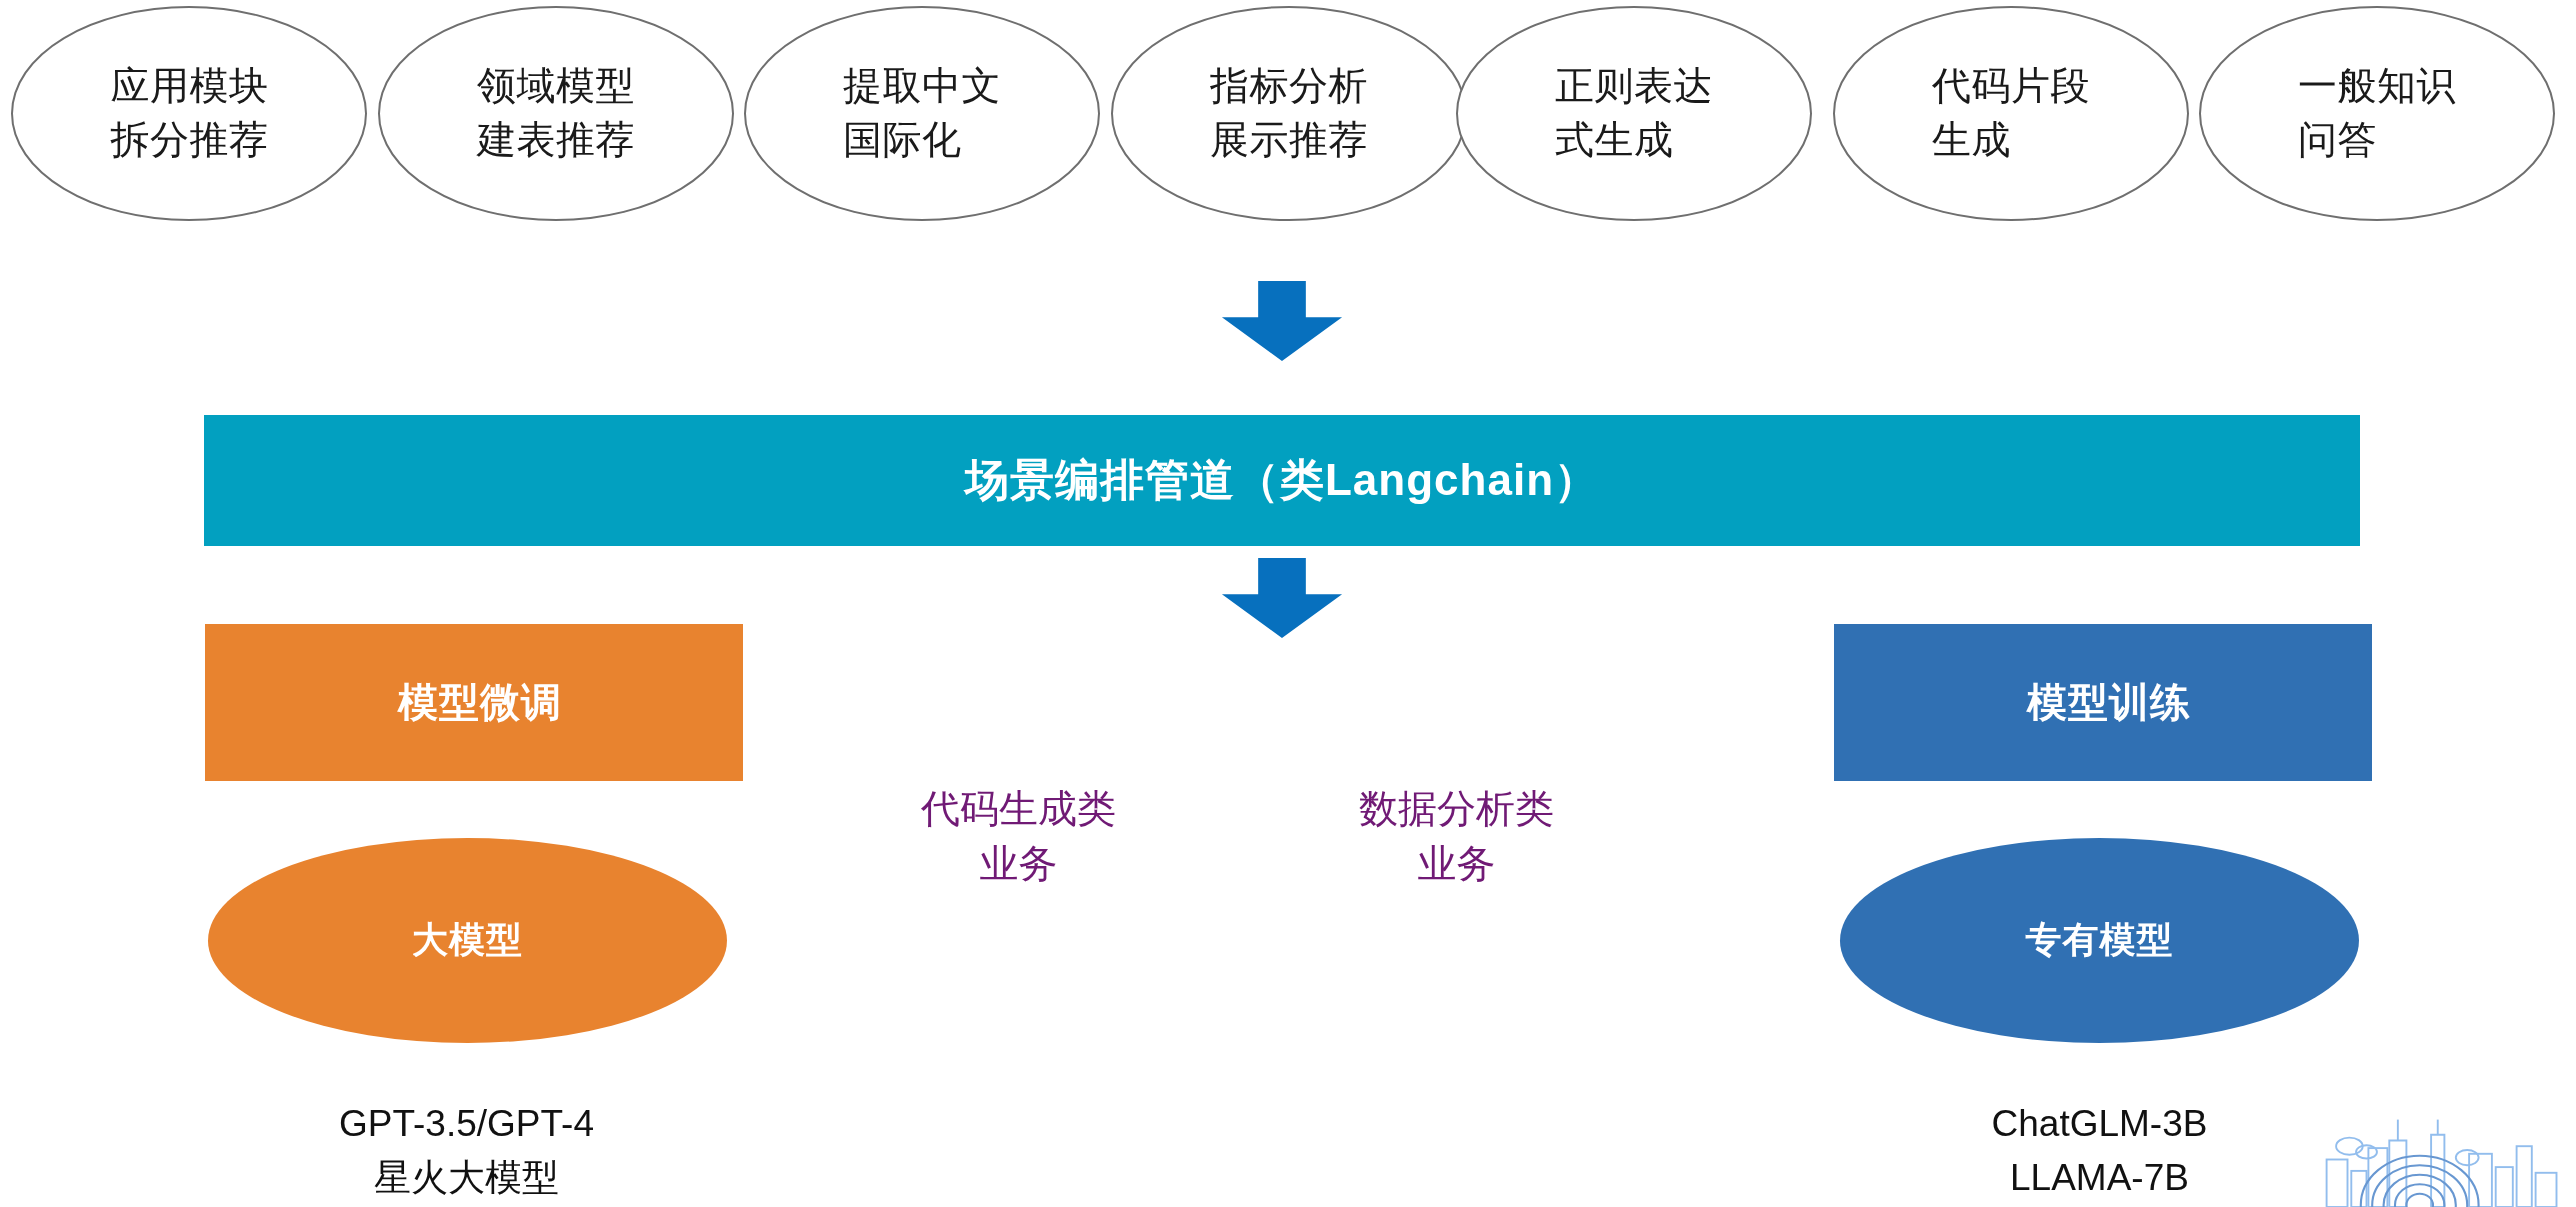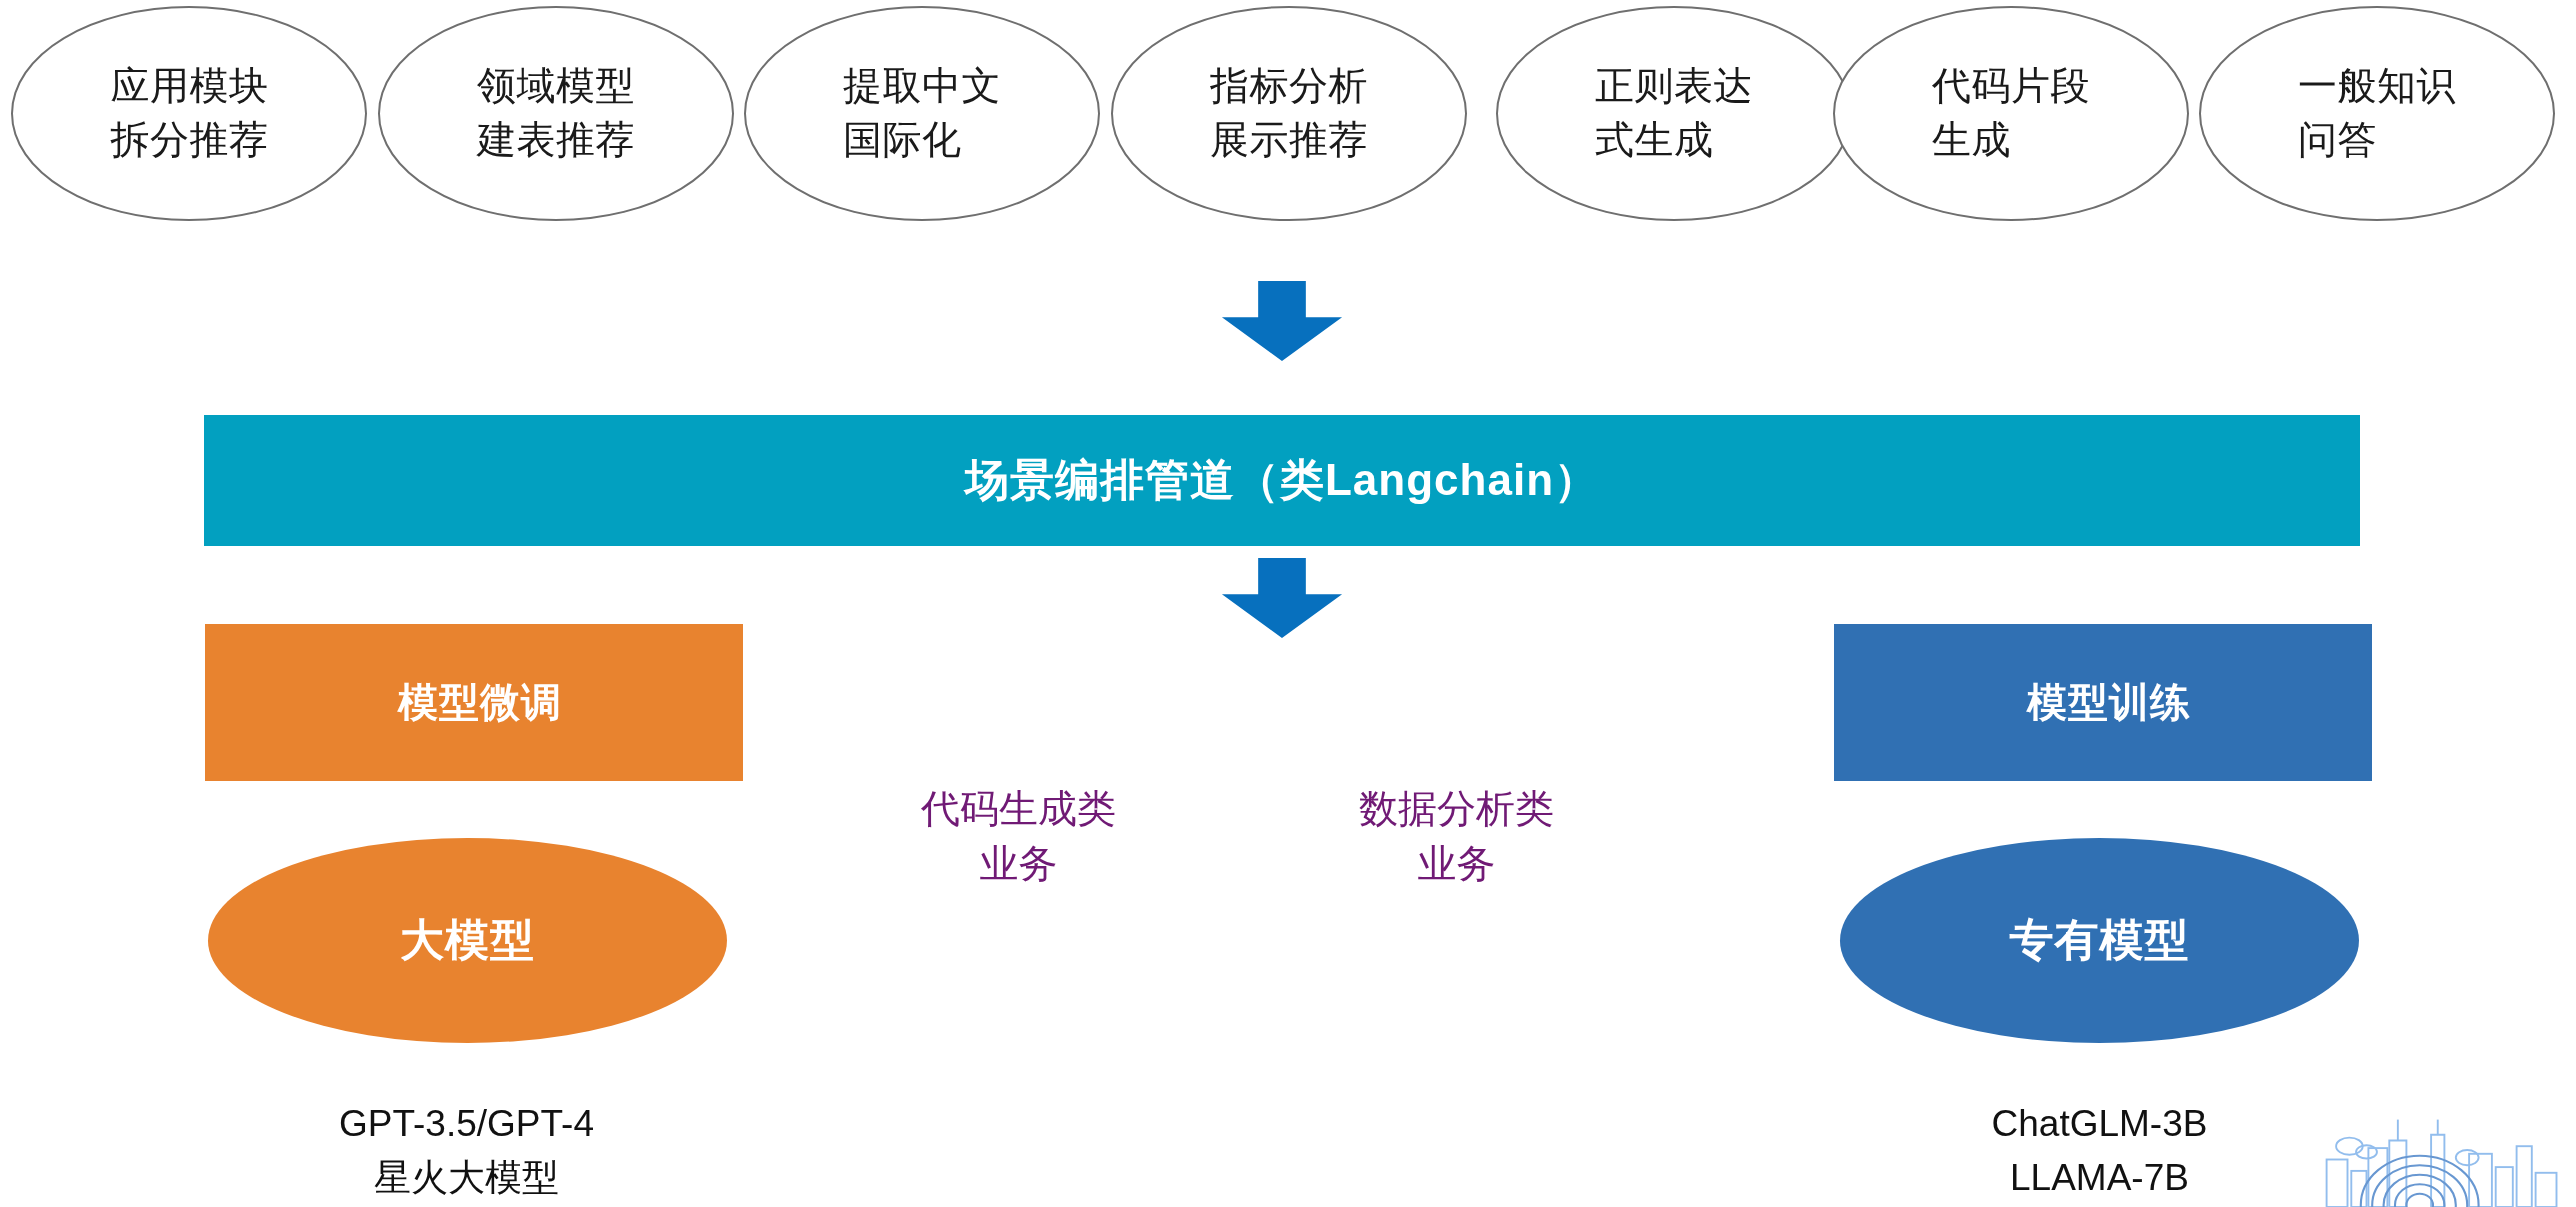--- a/index.html
+++ b/index.html
@@ -101,21 +101,21 @@
     top: 838px;
     width: 519px;
     height: 205px;
     border-radius: 50%;
     display: flex;
     align-items: center;
     justify-content: center;
   }
   .model-ellipse .lbl {
     color: #ffffff;
-    font-size: 44px;
+    font-size: 36px;
     font-weight: bold;
     letter-spacing: 1px;
   }
   #ellipse-large-model { left: 208px; background: #E8832F; }
   #ellipse-private-model { left: 1840px; background: #3070B3; }
 
   
   .model-names {
     position: absolute;
     width: 533px;
@@ -170,21 +170,21 @@
 建表推荐</span>
       </div>
       <div class="scenario" style="left: 744px;">
         <span class="lbl">提取中文
 国际化</span>
       </div>
       <div class="scenario" style="left: 1111px;">
         <span class="lbl">指标分析
 展示推荐</span>
       </div>
-      <div class="scenario" style="left: 1496px;">
+      <div class="scenario" style="left: 1456px;">
         <span class="lbl">正则表达
 式生成</span>
       </div>
       <div class="scenario" style="left: 1833px;">
         <span class="lbl">代码片段
 生成</span>
       </div>
       <div class="scenario" style="left: 2199px;">
         <span class="lbl">一般知识
 问答</span>

